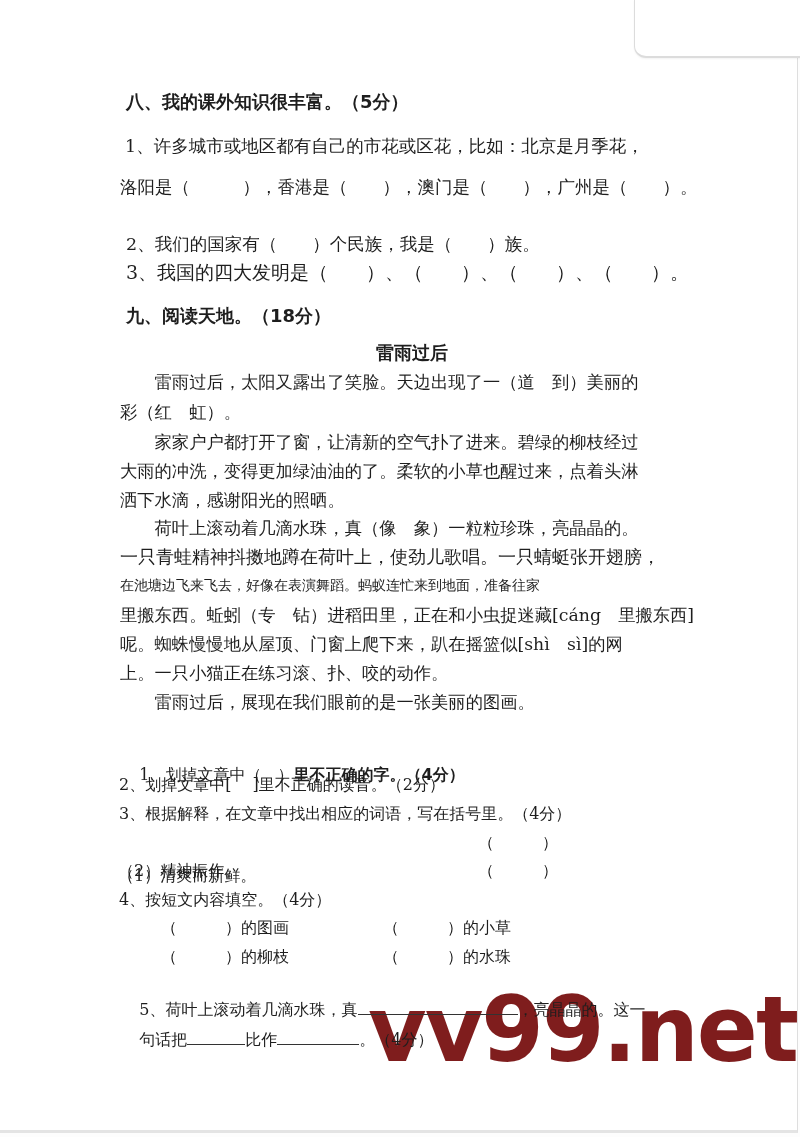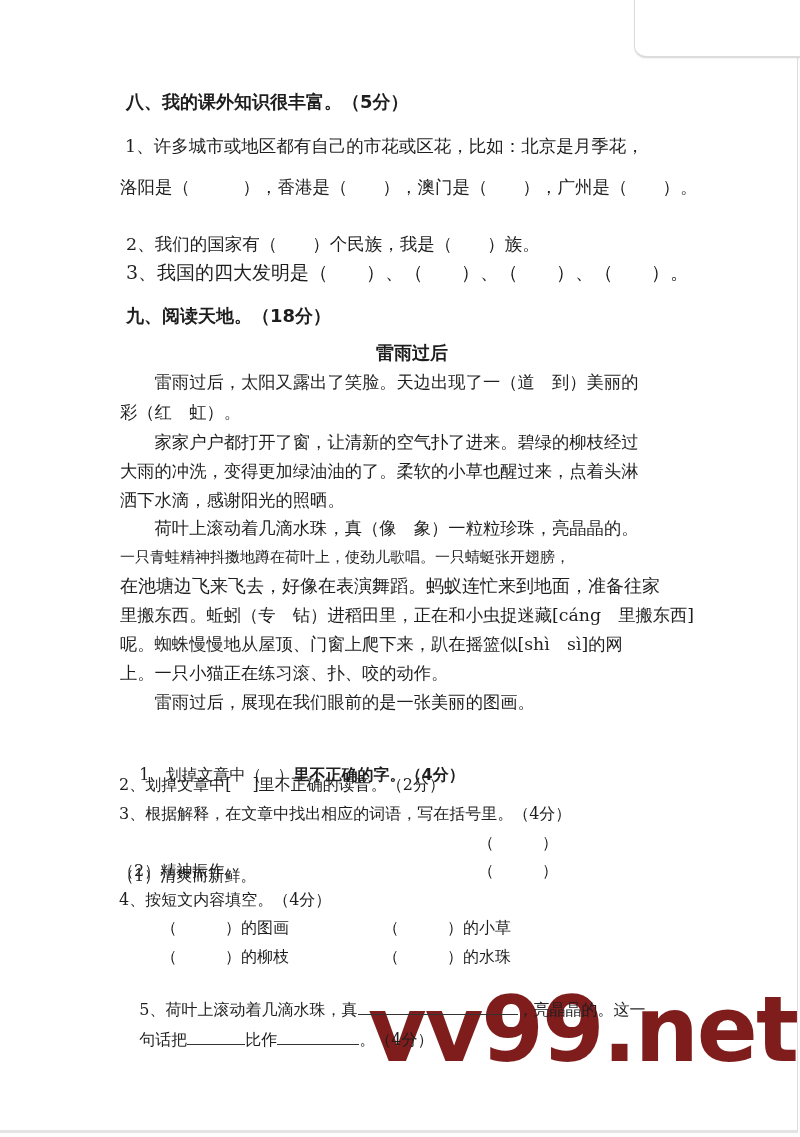--- a/index.html
+++ b/index.html
@@ -54,22 +54,22 @@
   <div class="line bold title" style="left:118px; top:306px;">九、阅读天地。（18分）</div>
   <div class="line bold title" style="left:368px; top:343px;">雷雨过后</div>
 
   <div>
     <div class="line" style="left:112px; top:372px; font-size:17.3px;">　　雷雨过后，太阳又露出了笑脸。天边出现了一（道　到）美丽的</div>
     <div class="line" style="left:112px; top:402px; font-size:17.3px;">彩（红　虹）。</div>
     <div class="line" style="left:112px; top:432px; font-size:17.3px;">　　家家户户都打开了窗，让清新的空气扑了进来。碧绿的柳枝经过</div>
     <div class="line" style="left:112px; top:461px; font-size:17.3px;">大雨的冲洗，变得更加绿油油的了。柔软的小草也醒过来，点着头淋</div>
     <div class="line" style="left:112px; top:490px; font-size:17.3px;">洒下水滴，感谢阳光的照晒。</div>
     <div class="line" style="left:112px; top:518px; font-size:17.3px;">　　荷叶上滚动着几滴水珠，真（像　象）一粒粒珍珠，亮晶晶的。</div>
-    <div class="line" style="left:112px; top:547px; font-size:15px;">一只青蛙精神抖擞地蹲在荷叶上，使劲儿歌唱。一只蜻蜓张开翅膀，</div>
-    <div class="line" style="left:112px; top:576px; font-size:18px;">在池塘边飞来飞去，好像在表演舞蹈。蚂蚁连忙来到地面，准备往家</div>
+    <div class="line" style="left:112px; top:547px; font-size:18px;">一只青蛙精神抖擞地蹲在荷叶上，使劲儿歌唱。一只蜻蜓张开翅膀，</div>
+    <div class="line" style="left:112px; top:576px; font-size:14px;font-family:Liberation Mono, monospace;">在池塘边飞来飞去，好像在表演舞蹈。蚂蚁连忙来到地面，准备往家</div>
     <div class="line" style="left:112px; top:605px; font-size:17.3px;">里搬东西。蚯蚓（专　钻）进稻田里，正在和小虫捉迷藏[cáng　里搬东西]</div>
     <div class="line" style="left:112px; top:634px; font-size:17.3px;">呢。蜘蛛慢慢地从屋顶、门窗上爬下来，趴在摇篮似[shì　sì]的网</div>
     <div class="line" style="left:112px; top:663px; font-size:17.3px;">上。一只小猫正在练习滚、扑、咬的动作。</div>
     <div class="line" style="left:112px; top:692px; font-size:17.3px;">　　雷雨过后，展现在我们眼前的是一张美丽的图画。</div>
   </div>
 
   <div class="line s-small" style="left:111px; top:745px;">
     <span>1、划掉文章中（　）</span><span class="bold">里不正确的字。（4分）</span>
   </div>
   <div class="line s-small" style="left:111px; top:775px;">2、划掉文章中[　 ]里不正确的读音。（2分）</div>

